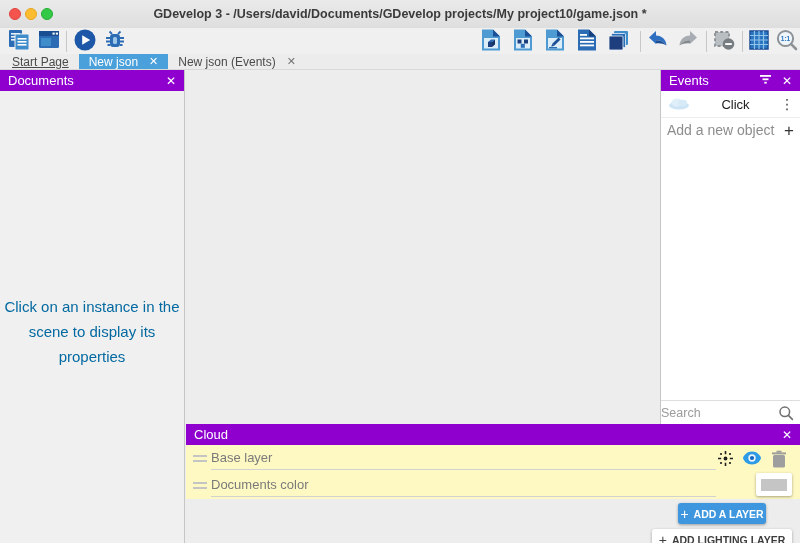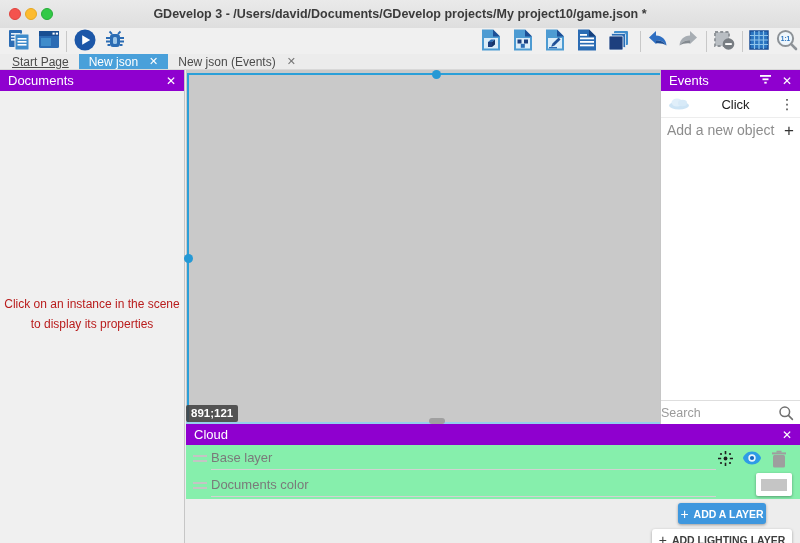--- a/index.html
+++ b/index.html
@@ -36,21 +36,21 @@
   
   .phead { height:21px; background:#8f00cf; color:#fff; display:flex; align-items:center;
     padding:0 8px; font-size:13px; }
   .phead .spacer { flex:1; }
   .phead .hx { font-size:12px; line-height:1; margin-left:10px; }
 
   
   .props { position:absolute; left:0; top:70px; width:185px; height:473px;
     background:#f0f0f0; border-right:1px solid #c6c6c6; }
   .props-msg { position:absolute; top:225px; left:4px; right:4px; text-align:center;
-    font-size:12px; color:#b91c1c; line-height:1.65; }
+    font-size:15px; color:#0369a1; line-height:1.65; }
 
   
   .canvas { position:absolute; left:186px; top:70px; width:474px; height:354px;
     background:#c9c9c9; }
   .win-top  { position:absolute; left:1px; right:0; top:3px; height:2px; background:#2a9fd8; }
   .win-left { position:absolute; left:1px; top:3px; bottom:2px; width:2px; background:#2a9fd8; }
   .win-bottom { position:absolute; left:0; right:0; bottom:0; height:2px; background:#96cfec; }
   .handle-dot { position:absolute; width:9px; height:9px; border-radius:50%; background:#2599d5; }
   .handle-top  { left:246px; top:0; }
   .handle-left { left:-2px; top:184px; }
@@ -72,21 +72,21 @@
   .search-bar { position:absolute; left:0; right:0; bottom:0; height:24px;
     border-top:1px solid #dedede; display:flex; align-items:center; background:#fff; }
   .search-bar input { flex:1; border:none; outline:none; background:transparent;
     font-family:"Liberation Sans",sans-serif; font-size:12.5px; color:#ec4899; min-width:0; }
   .search-bar input::placeholder { color:#9b9b9b; }
   .search-bar svg { margin-right:6px; flex:0 0 auto; }
 
   
   .layers { position:absolute; left:186px; top:424px; width:614px; height:119px;
     background:#ededed; overflow:hidden; }
-  .layer-row { position:relative; height:27px; background:#86efac; }
+  .layer-row { position:relative; height:27px; background:#fef9c3; }
   .drag-handle { position:absolute; left:7px; top:10px; }
   .drag-handle div { width:14px; height:2px; background:#c4c4c4; margin-bottom:3px; }
   .layer-name { position:absolute; left:25px; top:0; line-height:26px; font-size:13px; color:#7a7a7a; }
   .layer-underline { position:absolute; left:25px; width:505px; bottom:2px;
     border-bottom:1px solid #d2d2d2; }
   .row-icon { position:absolute; top:5px; }
   .flare-pos { right:66px; top:5px; }
   .eye-pos   { right:38px; top:6px; }
   .trash-pos { right:13px; top:5px; }
   .swatch-card { position:absolute; right:8px; top:1px; width:36px; height:23px; background:#fff;
@@ -260,29 +260,20 @@
 
   <div class="props">
     <div class="phead">
       <span>Documents</span>
       <span class="spacer"></span>
       <span class="hx">✕</span>
     </div>
     <div class="props-msg">Click on an instance in the scene to display its properties</div>
   </div>
 
-  <div class="canvas">
-    <div class="win-top"></div>
-    <div class="win-left"></div>
-    <div class="win-bottom"></div>
-    <div class="handle-dot handle-top"></div>
-    <div class="handle-dot handle-left"></div>
-    <div class="handle-bottom"></div>
-    <div class="coord-badge">891;121</div>
-  </div>
 
   <div class="objects">
     <div class="phead">
       <span>Events</span>
       <span class="spacer"></span>
       <span><svg width="13" height="11" viewBox="0 0 13 11">
         <g fill="#fff">
               <rect x="1" y="1" width="11" height="1.8"></rect>
               <rect x="3.5" y="4.4" width="6" height="1.8"></rect>
               <rect x="5.3" y="7.8" width="2.4" height="1.8"></rect>

